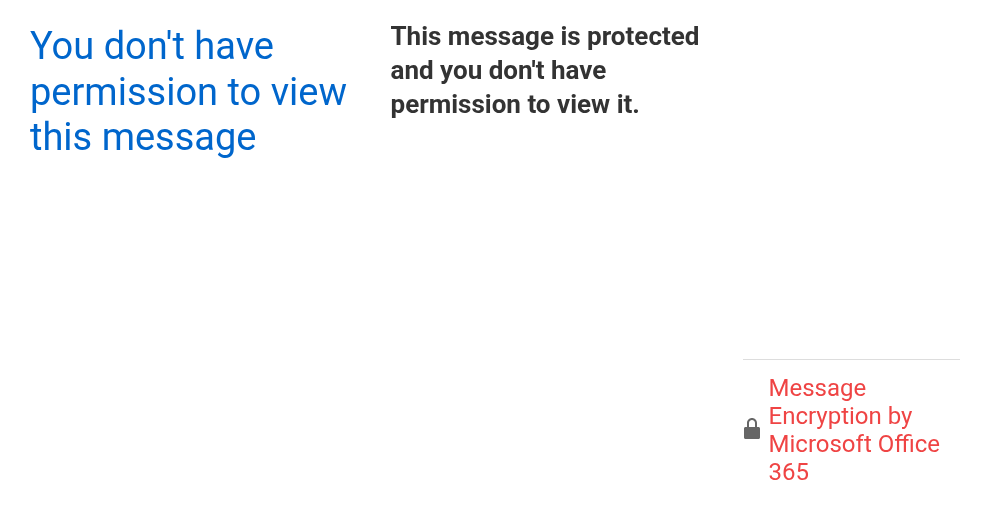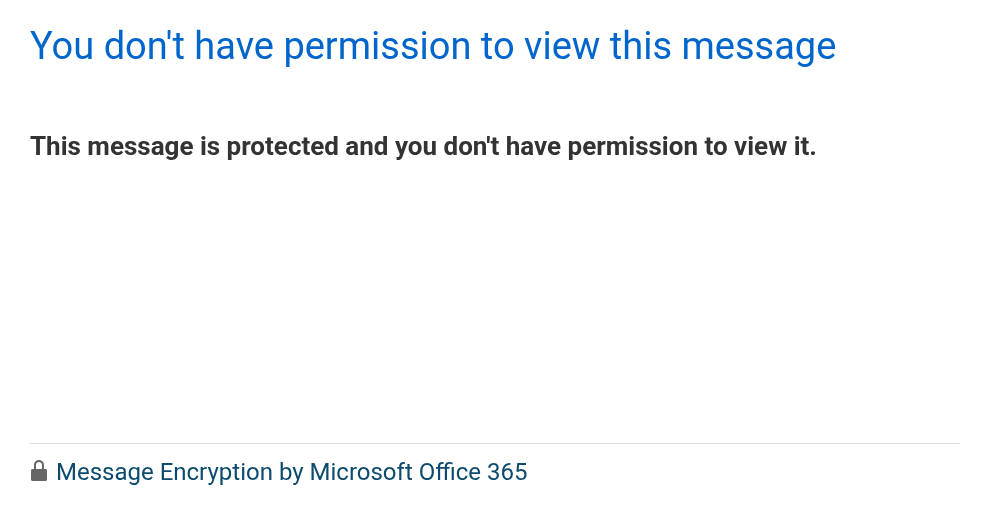--- a/index.html
+++ b/index.html
@@ -12,21 +12,22 @@
       background: #ffffff;
       width: 990px;
       height: 506px;
       position: relative;
       overflow: hidden;
     }
     .container {
       padding: 20px 30px 0 30px;
       height: 100%;
       display: flex;
-      flex-direction: column;
+      flex-direction: row;
+      gap: 8px;
     }
     .heading {
       color: #0066cc;
       font-size: 38px;
       font-weight: 400;
       line-height: 1.2;
       margin-top: 4px;
       margin-bottom: 60px;
     }
     .body-text {
@@ -45,21 +46,21 @@
       gap: 8px;
     }
     .lock-icon {
       width: 18px;
       height: 22px;
       color: #666666;
       flex-shrink: 0;
       margin-top: -2px;
     }
     .footer-text {
-      color: #0c4a6e;
+      color: #ef4444;
       font-size: 24px;
       font-weight: 400;
     }
   </style>
 </head>
 <body>
 
 <div class="container">
   <h1 class="heading">You don't have permission to view this message</h1>
   <p class="body-text">This message is protected and you don't have permission to view it.</p>

